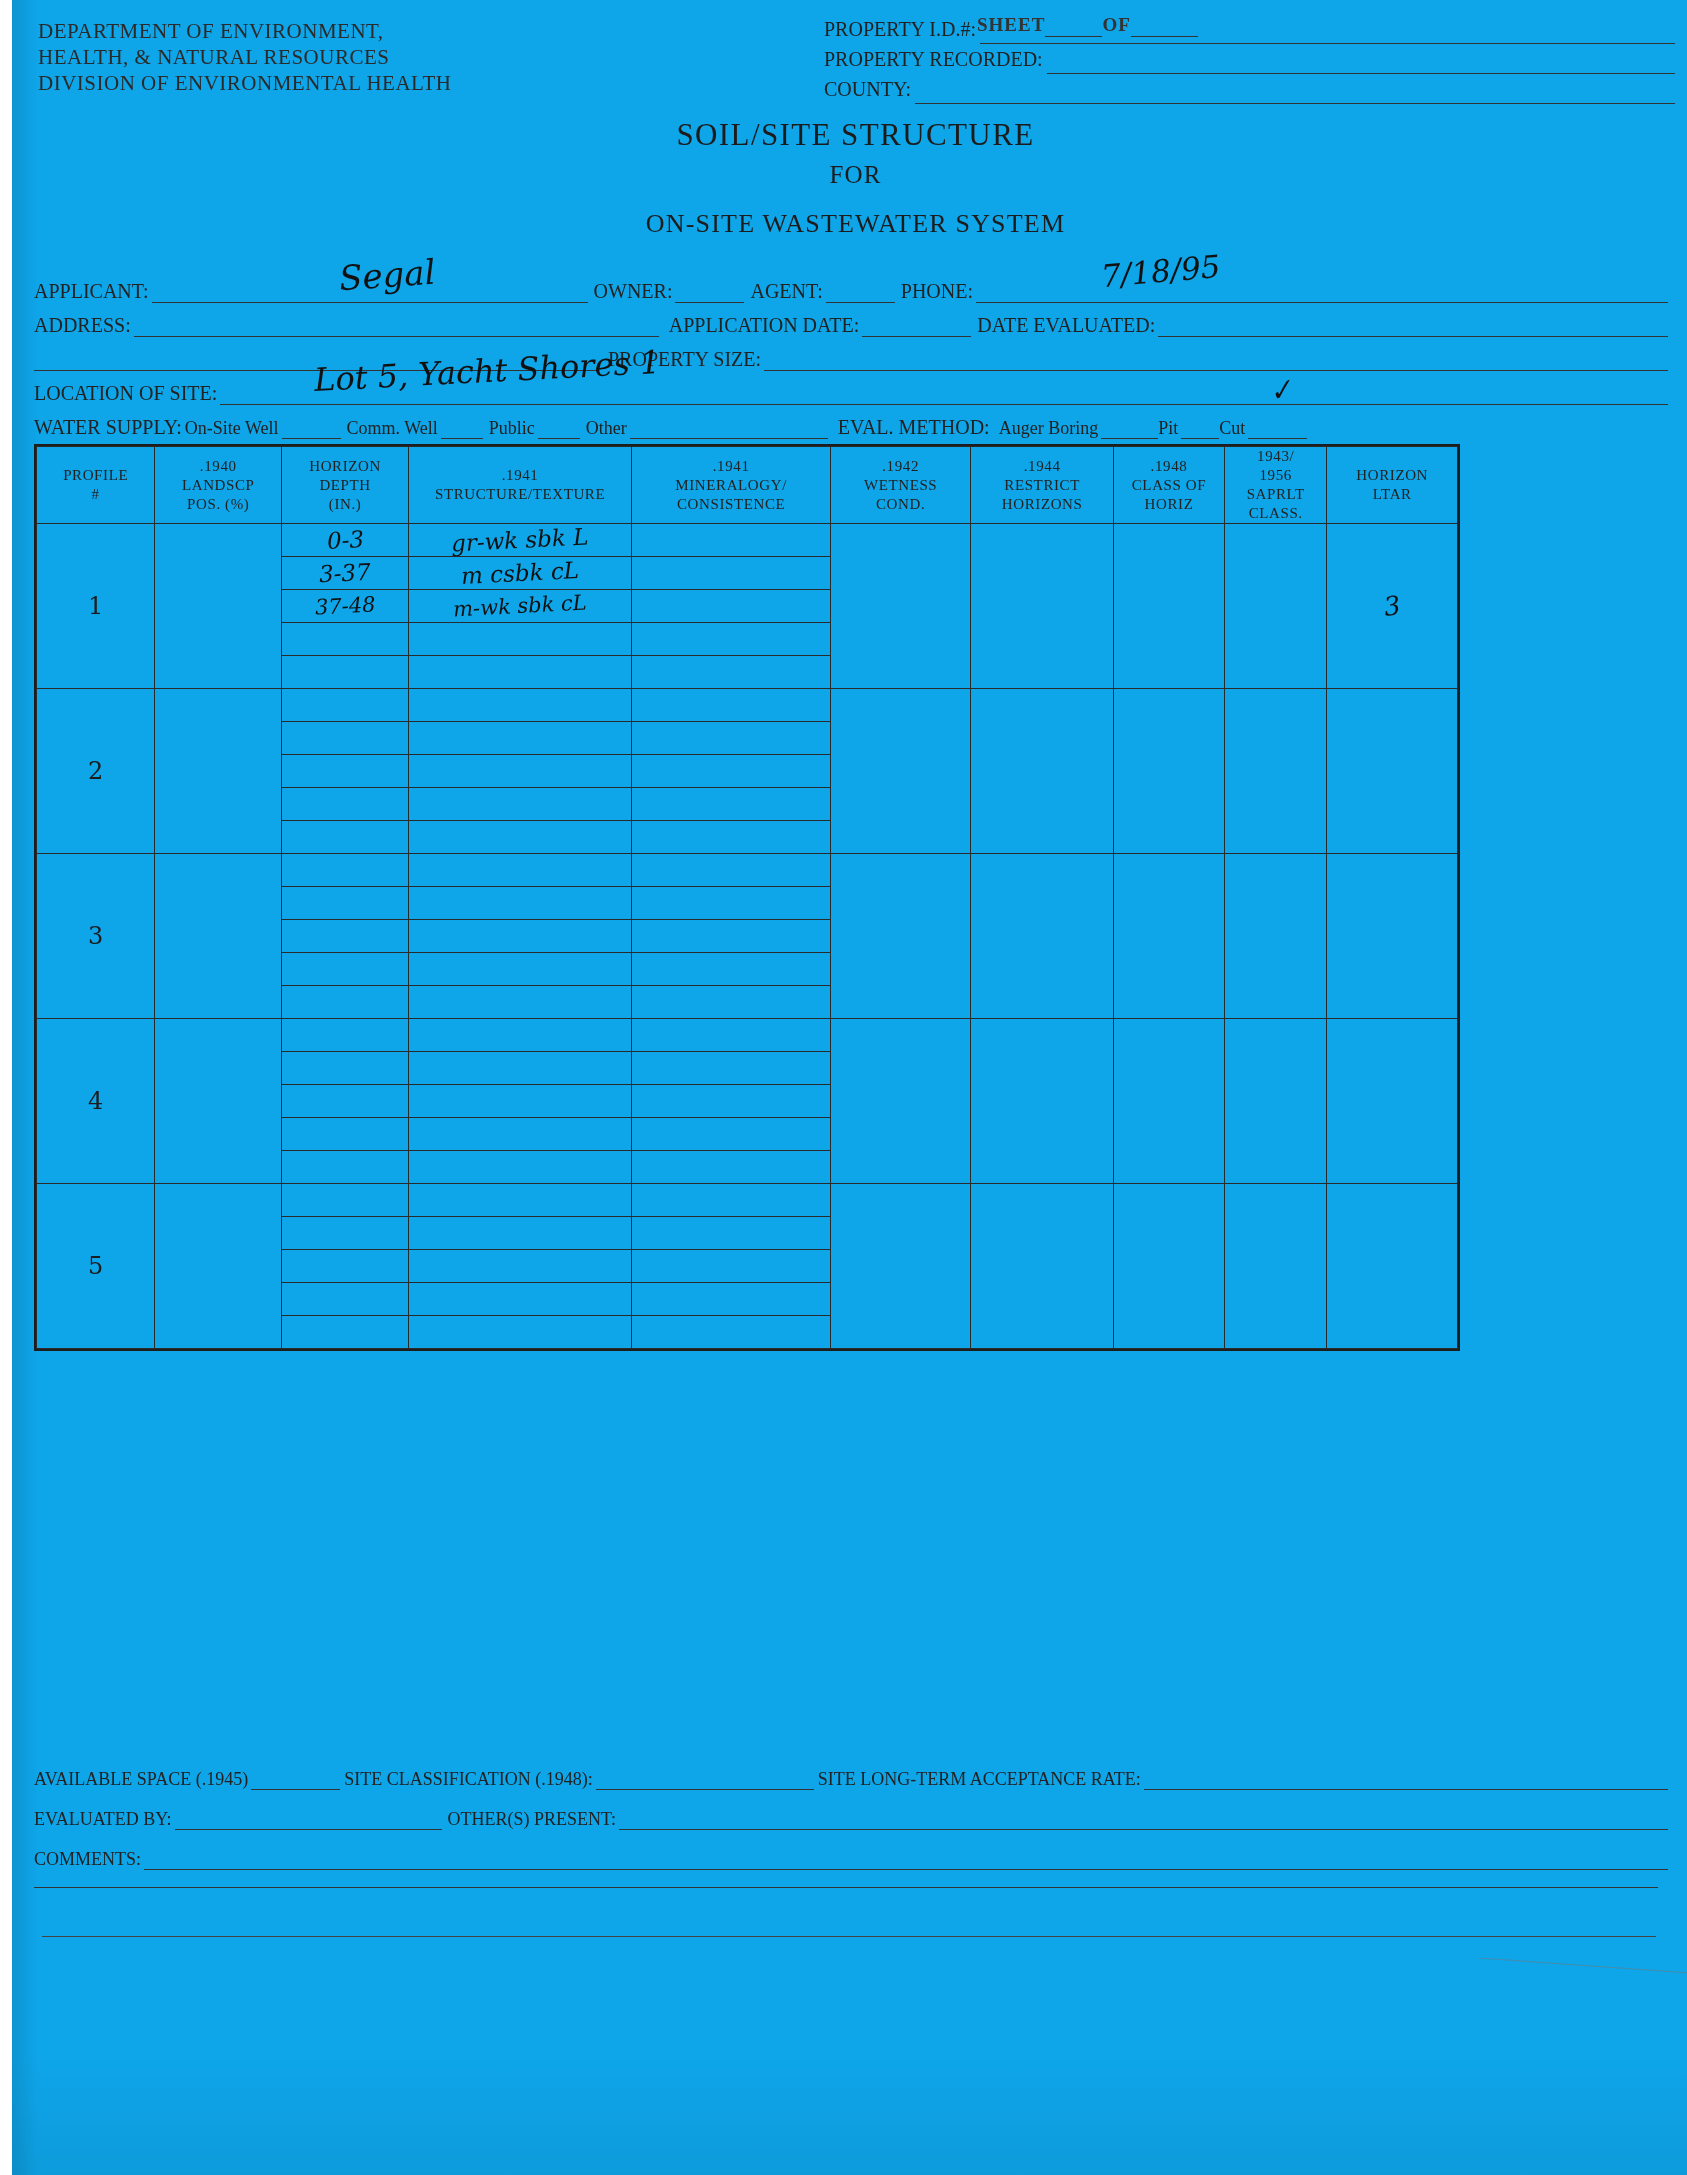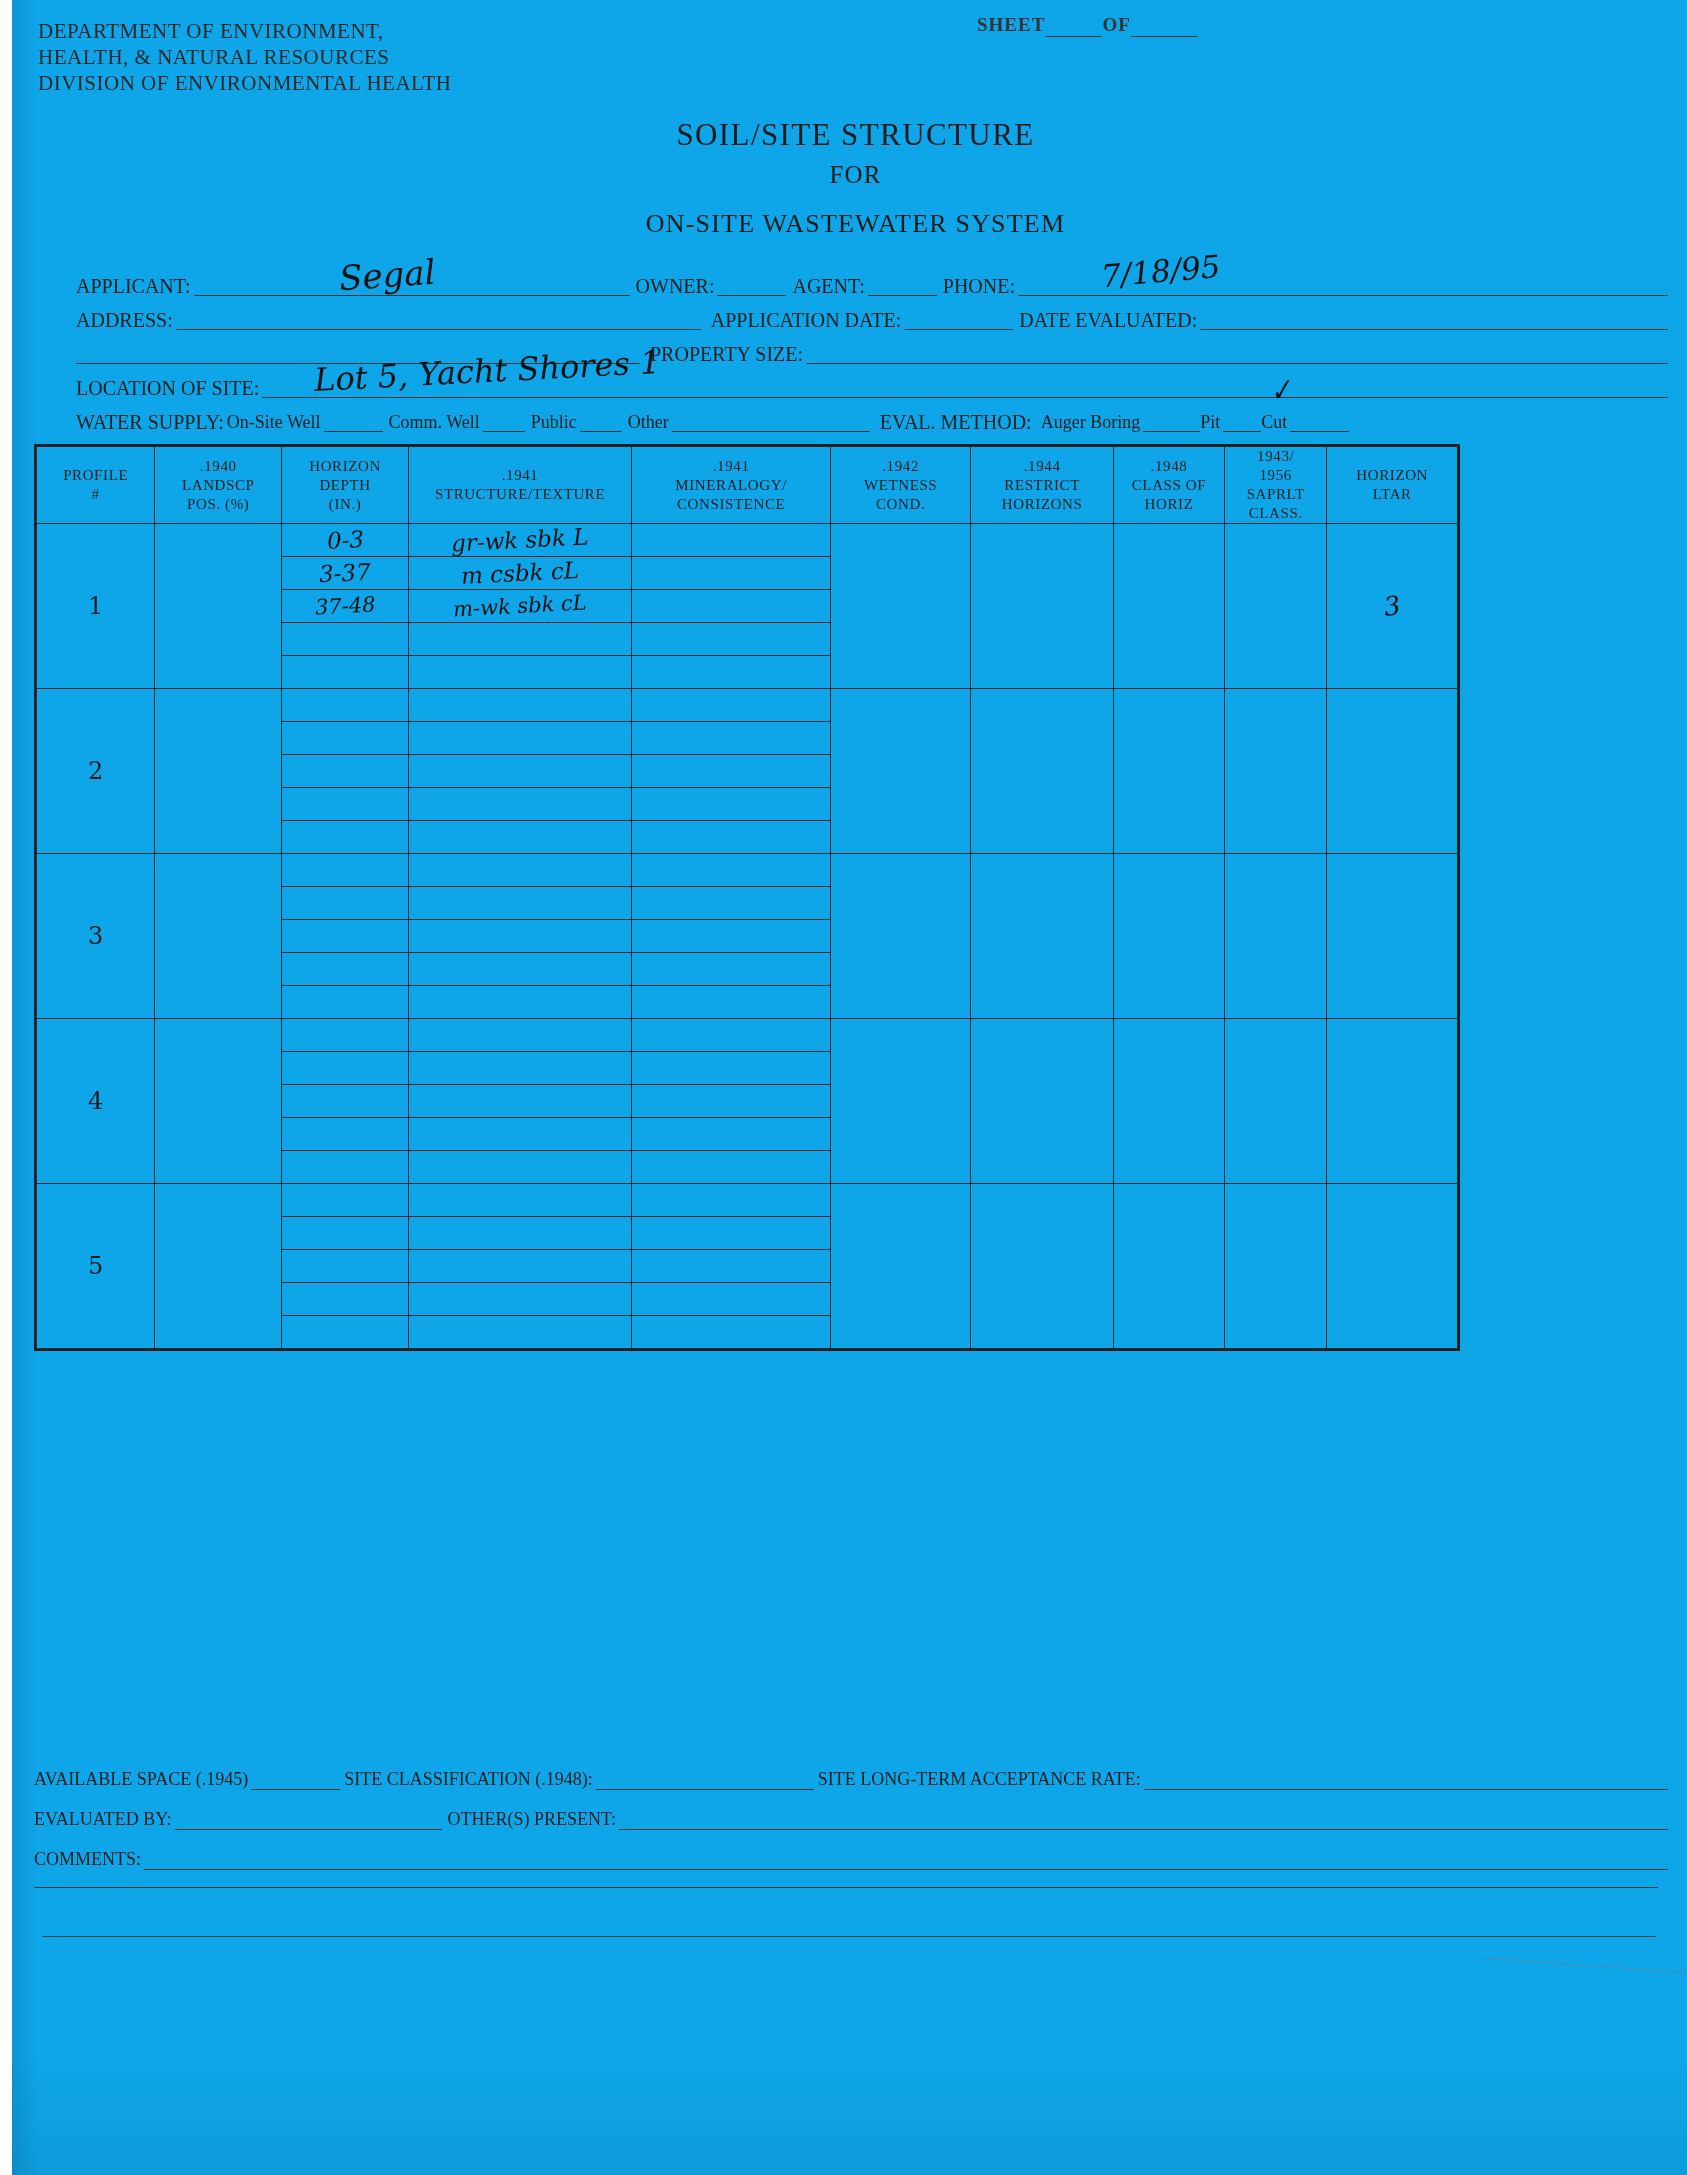--- a/index.html
+++ b/index.html
@@ -101,24 +101,23 @@
 
   .form-lines {
     position: absolute;
     left: 22px; top: 269px;
     width: 1634px;
     font-size: 20px;
     color: #222;
   }
   .fl-row {
     display: flex;
-    align-items: center;
+    align-items: flex-end;
     height: 34px;
     white-space: nowrap;
-    margin-left: 42px;
   }
   .fl-row .lbl { margin-right: 3px; }
   .fl-row .lbl.small { font-size: 18px; }
 
   .hw {
     font-family: "DejaVu Serif", serif;
     font-style: italic;
     color: #111;
     position: absolute;
     transform: rotate(-3deg);
@@ -260,20 +259,34 @@
   <div class="hdr-dept">
     <div>DEPARTMENT OF ENVIRONMENT,</div>
     <div>HEALTH, &amp; NATURAL RESOURCES</div>
     <div>DIVISION OF ENVIRONMENTAL HEALTH</div>
   </div>
 
   <div class="sheet-line">
     <span>SHEET</span><span class="u" style="width:57px">&nbsp;</span><span>OF</span><span class="u" style="width:67px">&nbsp;</span>
   </div>
 
+  <div class="hdr-right">
+    <div class="row">
+      <span class="lbl">PROPERTY I.D.#:</span>
+      <span class="ul"></span>
+    </div>
+    <div class="row">
+      <span class="lbl">PROPERTY RECORDED:</span>
+      <span class="ul"></span>
+    </div>
+    <div class="row">
+      <span class="lbl">COUNTY:</span>
+      <span class="ul"></span>
+    </div>
+  </div>
 
   <div class="title-block">
     <div class="title-1">SOIL/SITE STRUCTURE</div>
     <div class="title-2">FOR</div>
     <div class="title-3">ON-SITE WASTEWATER SYSTEM</div>
   </div>
 
   <div class="form-lines">
 
     <div class="fl-row">

